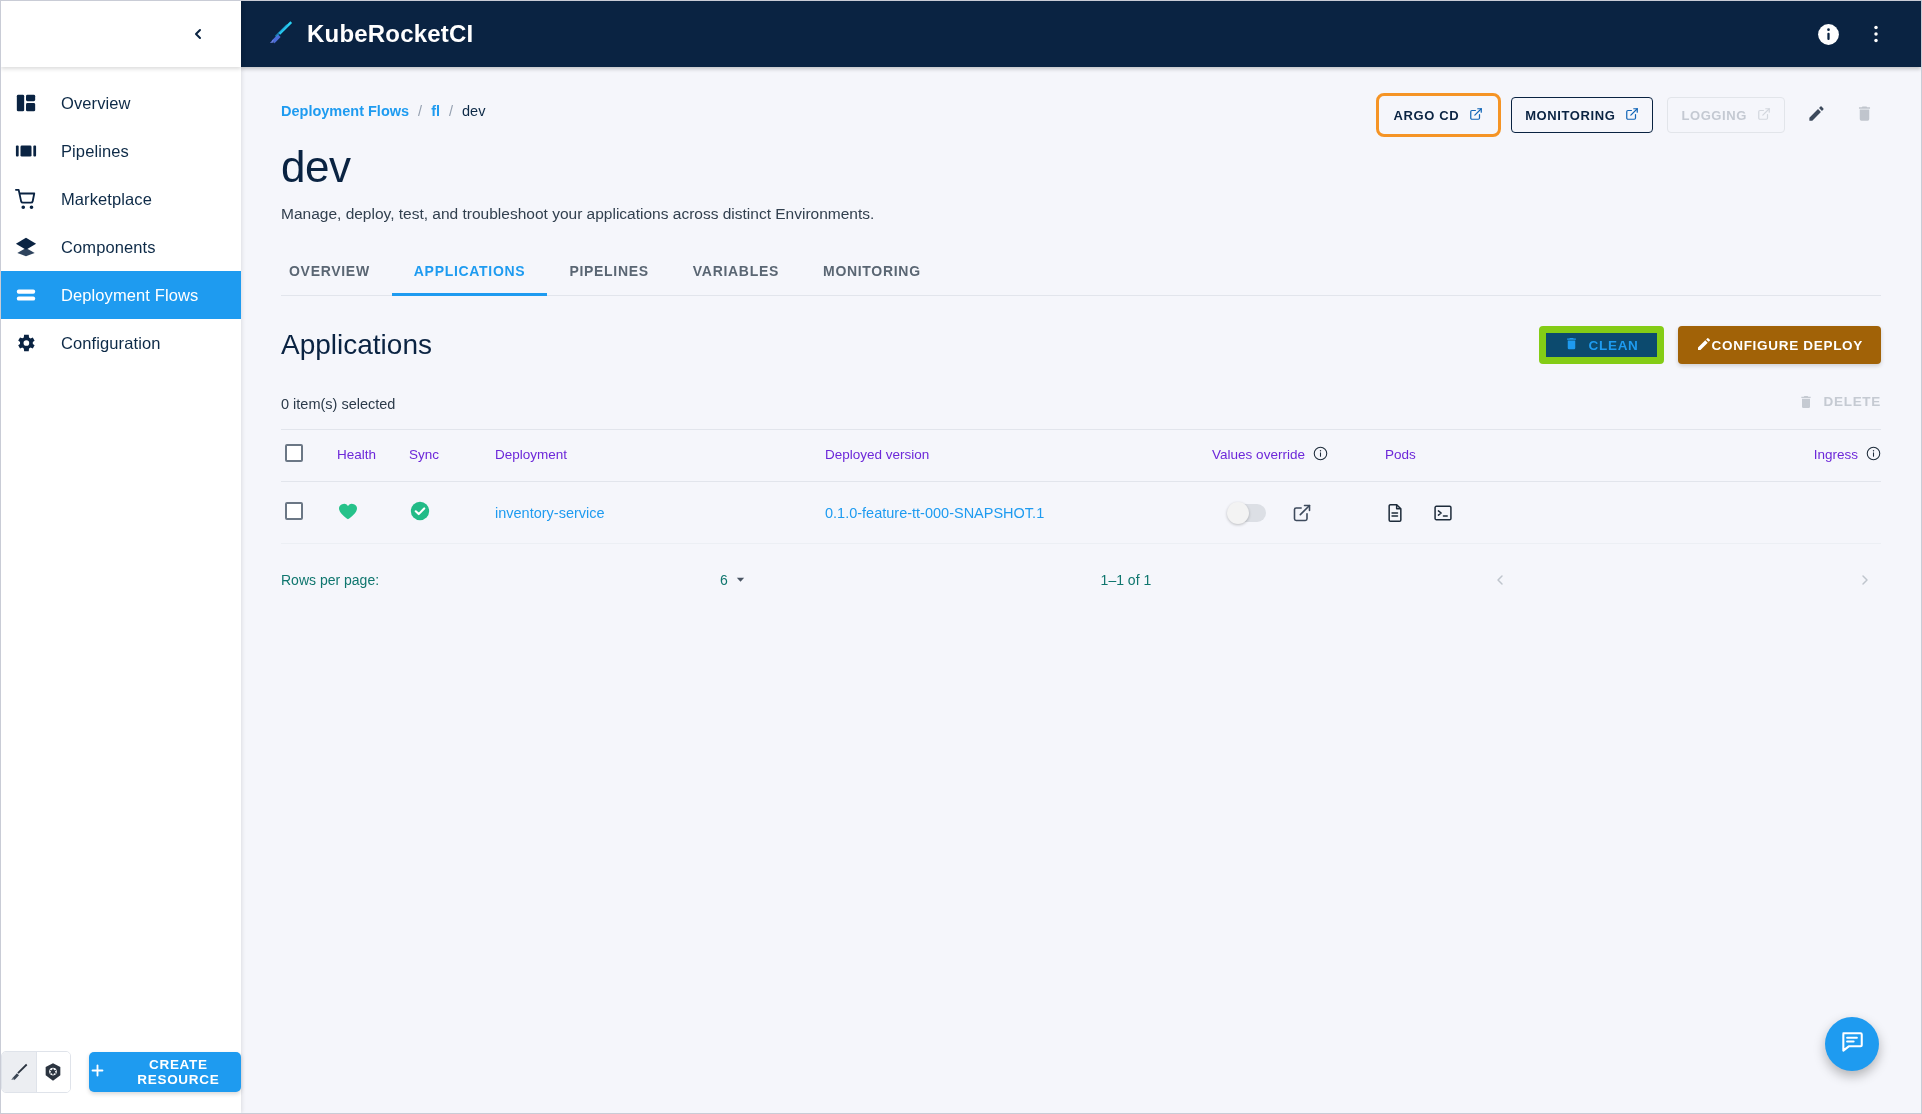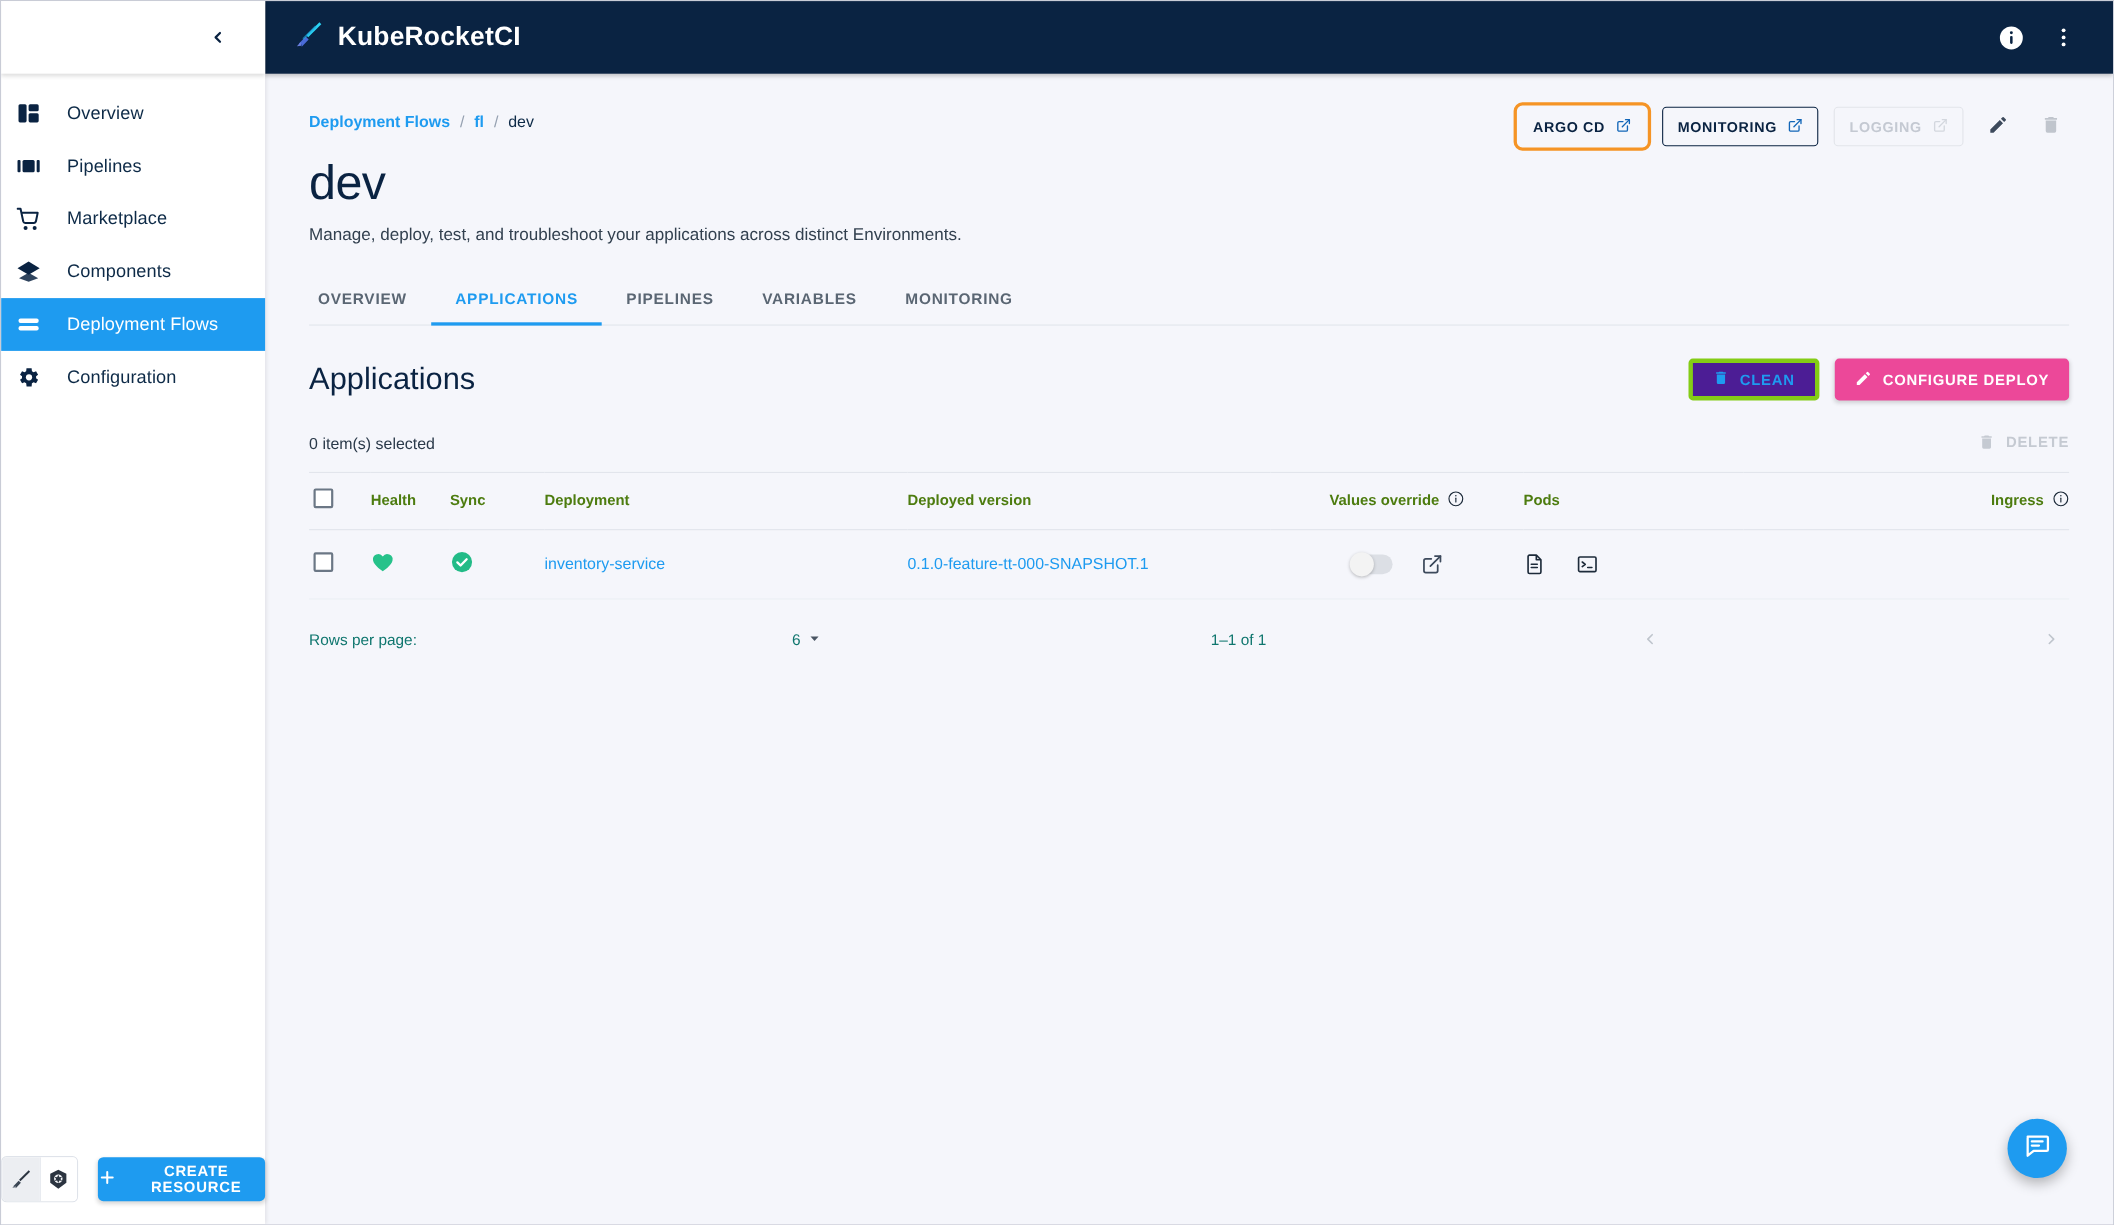--- a/index.html
+++ b/index.html
@@ -263,44 +263,44 @@
     margin-top: 30px;
   }
   .section-title {
     font-size: 28px;
     font-weight: 400;
     color: #0a2342;
   }
   .section-actions { display: flex; gap: 14px; align-items: center; }
   .btn-clean {
     height: 38px;
-    border: 4px solid #84cc16;
+    border: 7px solid #84cc16;
     border-radius: 4px;
-    background: #4c1d95;
+    background: #0c4a6e;
     color: #1e9bf0;
     font-family: inherit;
     font-size: 13.5px;
     font-weight: 700;
     letter-spacing: .7px;
     padding: 0 18px;
     display: flex; align-items: center; gap: 10px;
     cursor: pointer;
   }
   .btn-configure {
     height: 38px;
     border: none;
     border-radius: 4px;
-    background: #ec4899;
+    background: #a16207;
     color: #ffffff;
     font-family: inherit;
     font-size: 13.5px;
     font-weight: 700;
     letter-spacing: .7px;
     padding: 0 18px;
-    display: flex; align-items: center; gap: 10px;
+    display: flex; align-items: center; gap: 0;
     cursor: pointer;
     box-shadow: 0 2px 4px rgba(0,0,0,0.16);
   }
 
   .selection-row {
     display: flex;
     align-items: center;
     justify-content: space-between;
     margin-top: 30px;
     padding-bottom: 16px;
@@ -317,22 +317,22 @@
     cursor: default;
   }
 
   table.apps {
     width: 100%;
     border-collapse: collapse;
   }
   table.apps thead th {
     text-align: left;
     font-size: 13.5px;
-    font-weight: 700;
-    color: #4d7c0f;
+    font-weight: 400;
+    color: #6d28d9;
     padding: 14px 0 16px 0;
     border-top: 1px solid #e2e5ec;
     border-bottom: 1px solid #e2e5ec;
     white-space: nowrap;
   }
   table.apps tbody td {
     padding: 18px 0;
     font-size: 14.5px;
     color: #27313d;
     border-bottom: 1px solid #eceff4;

